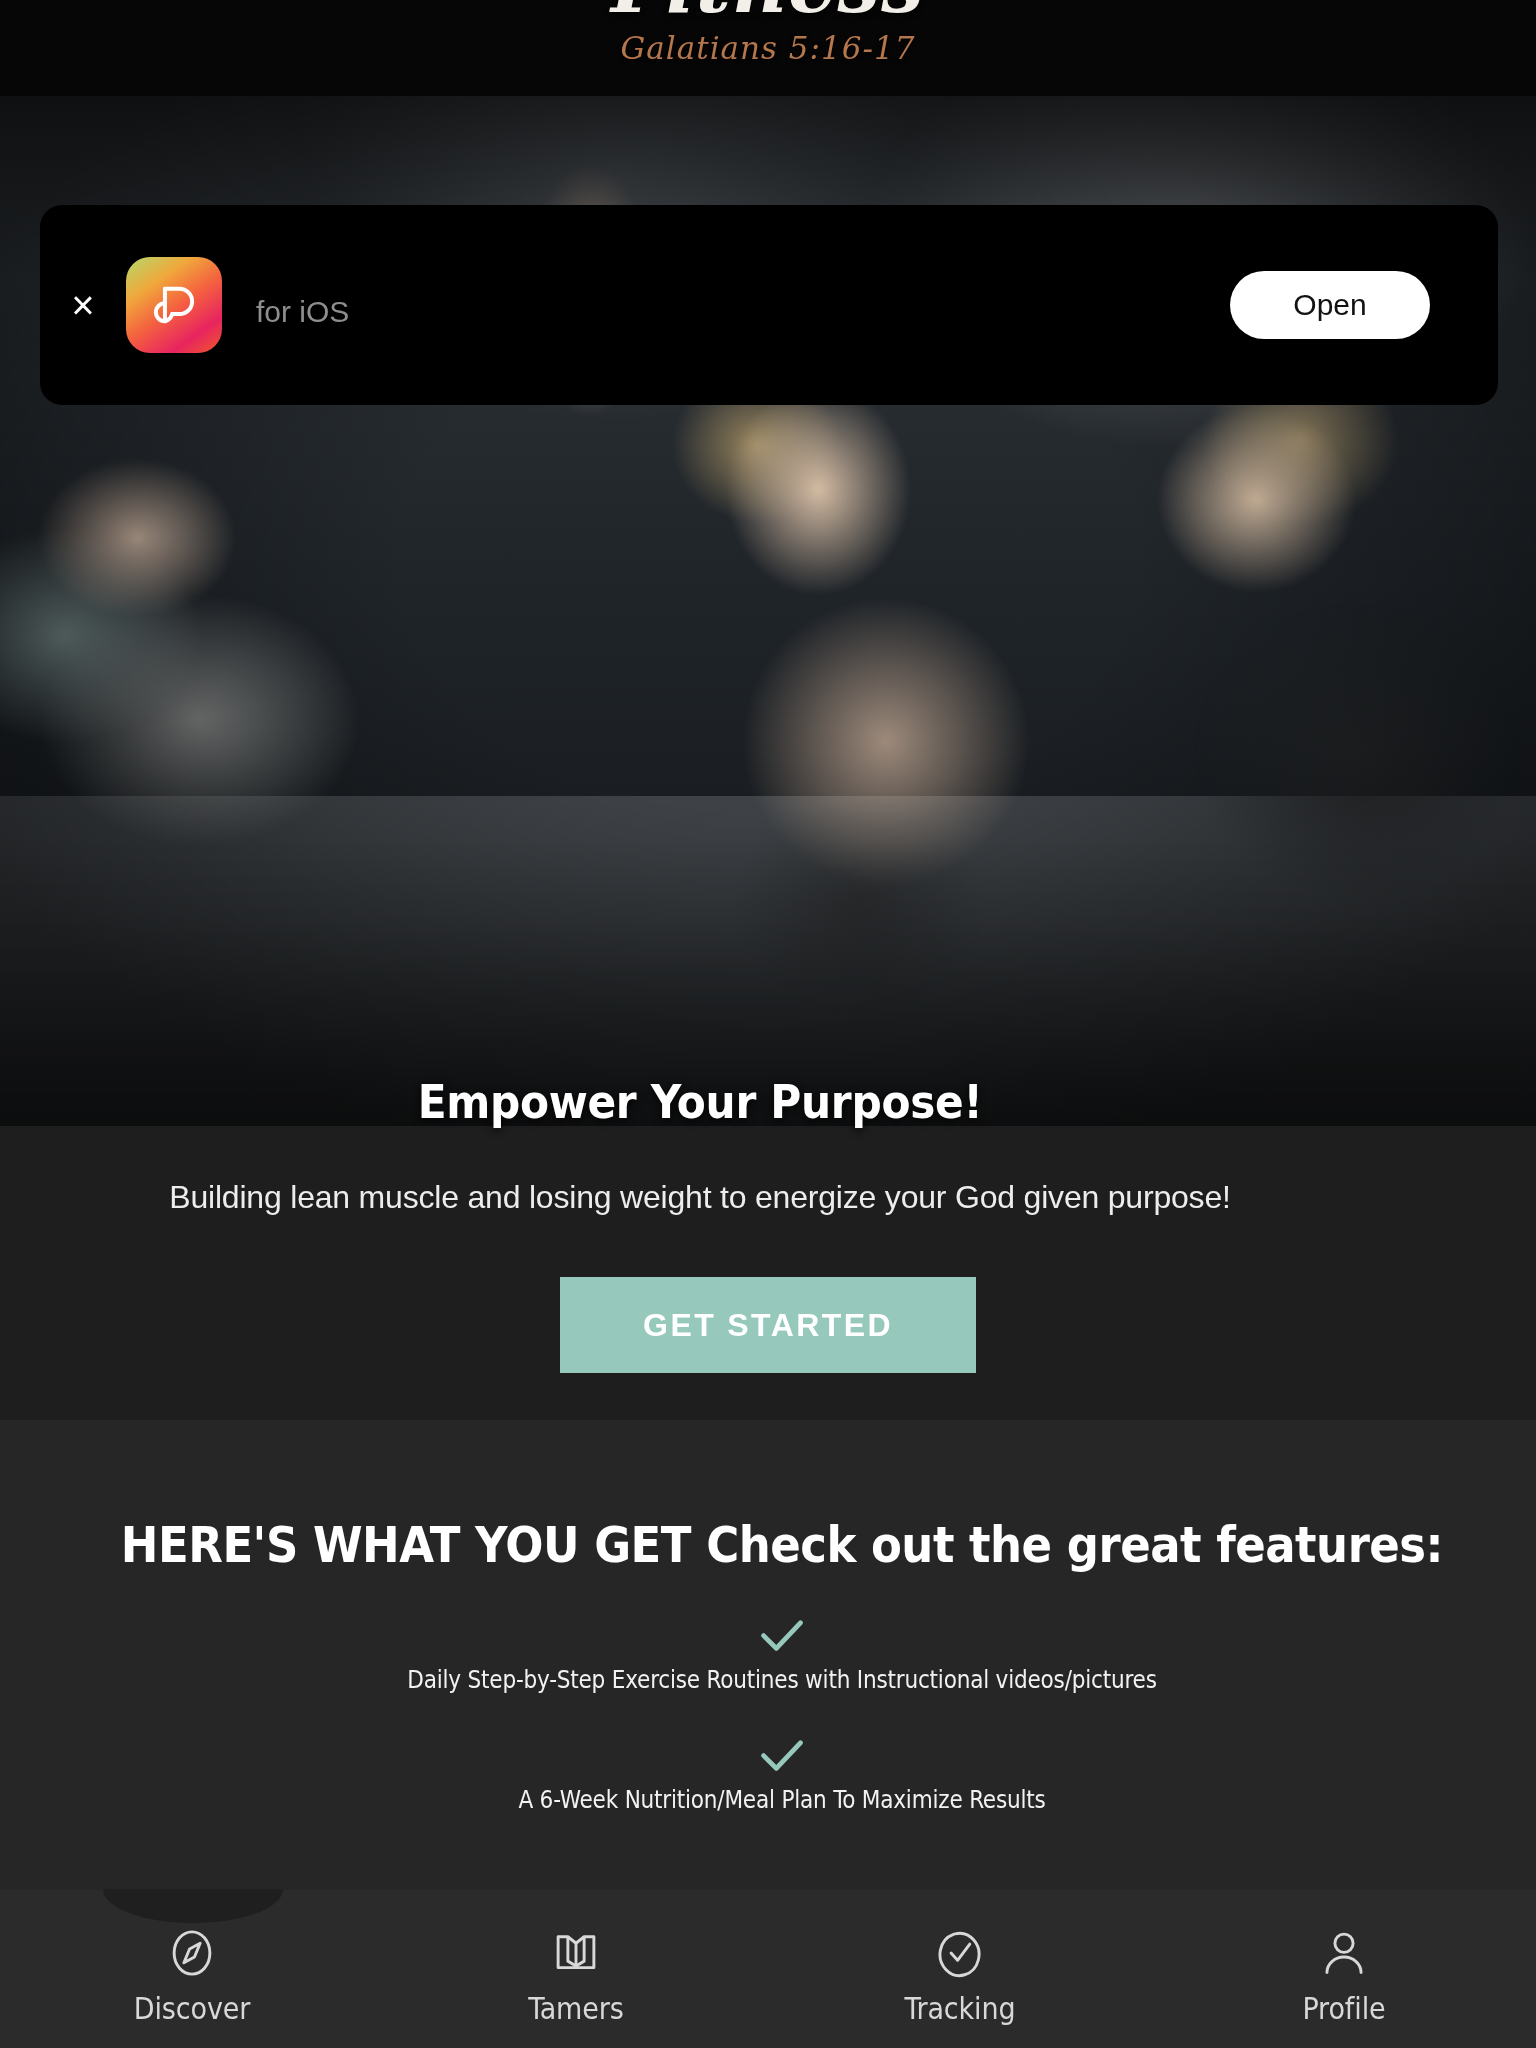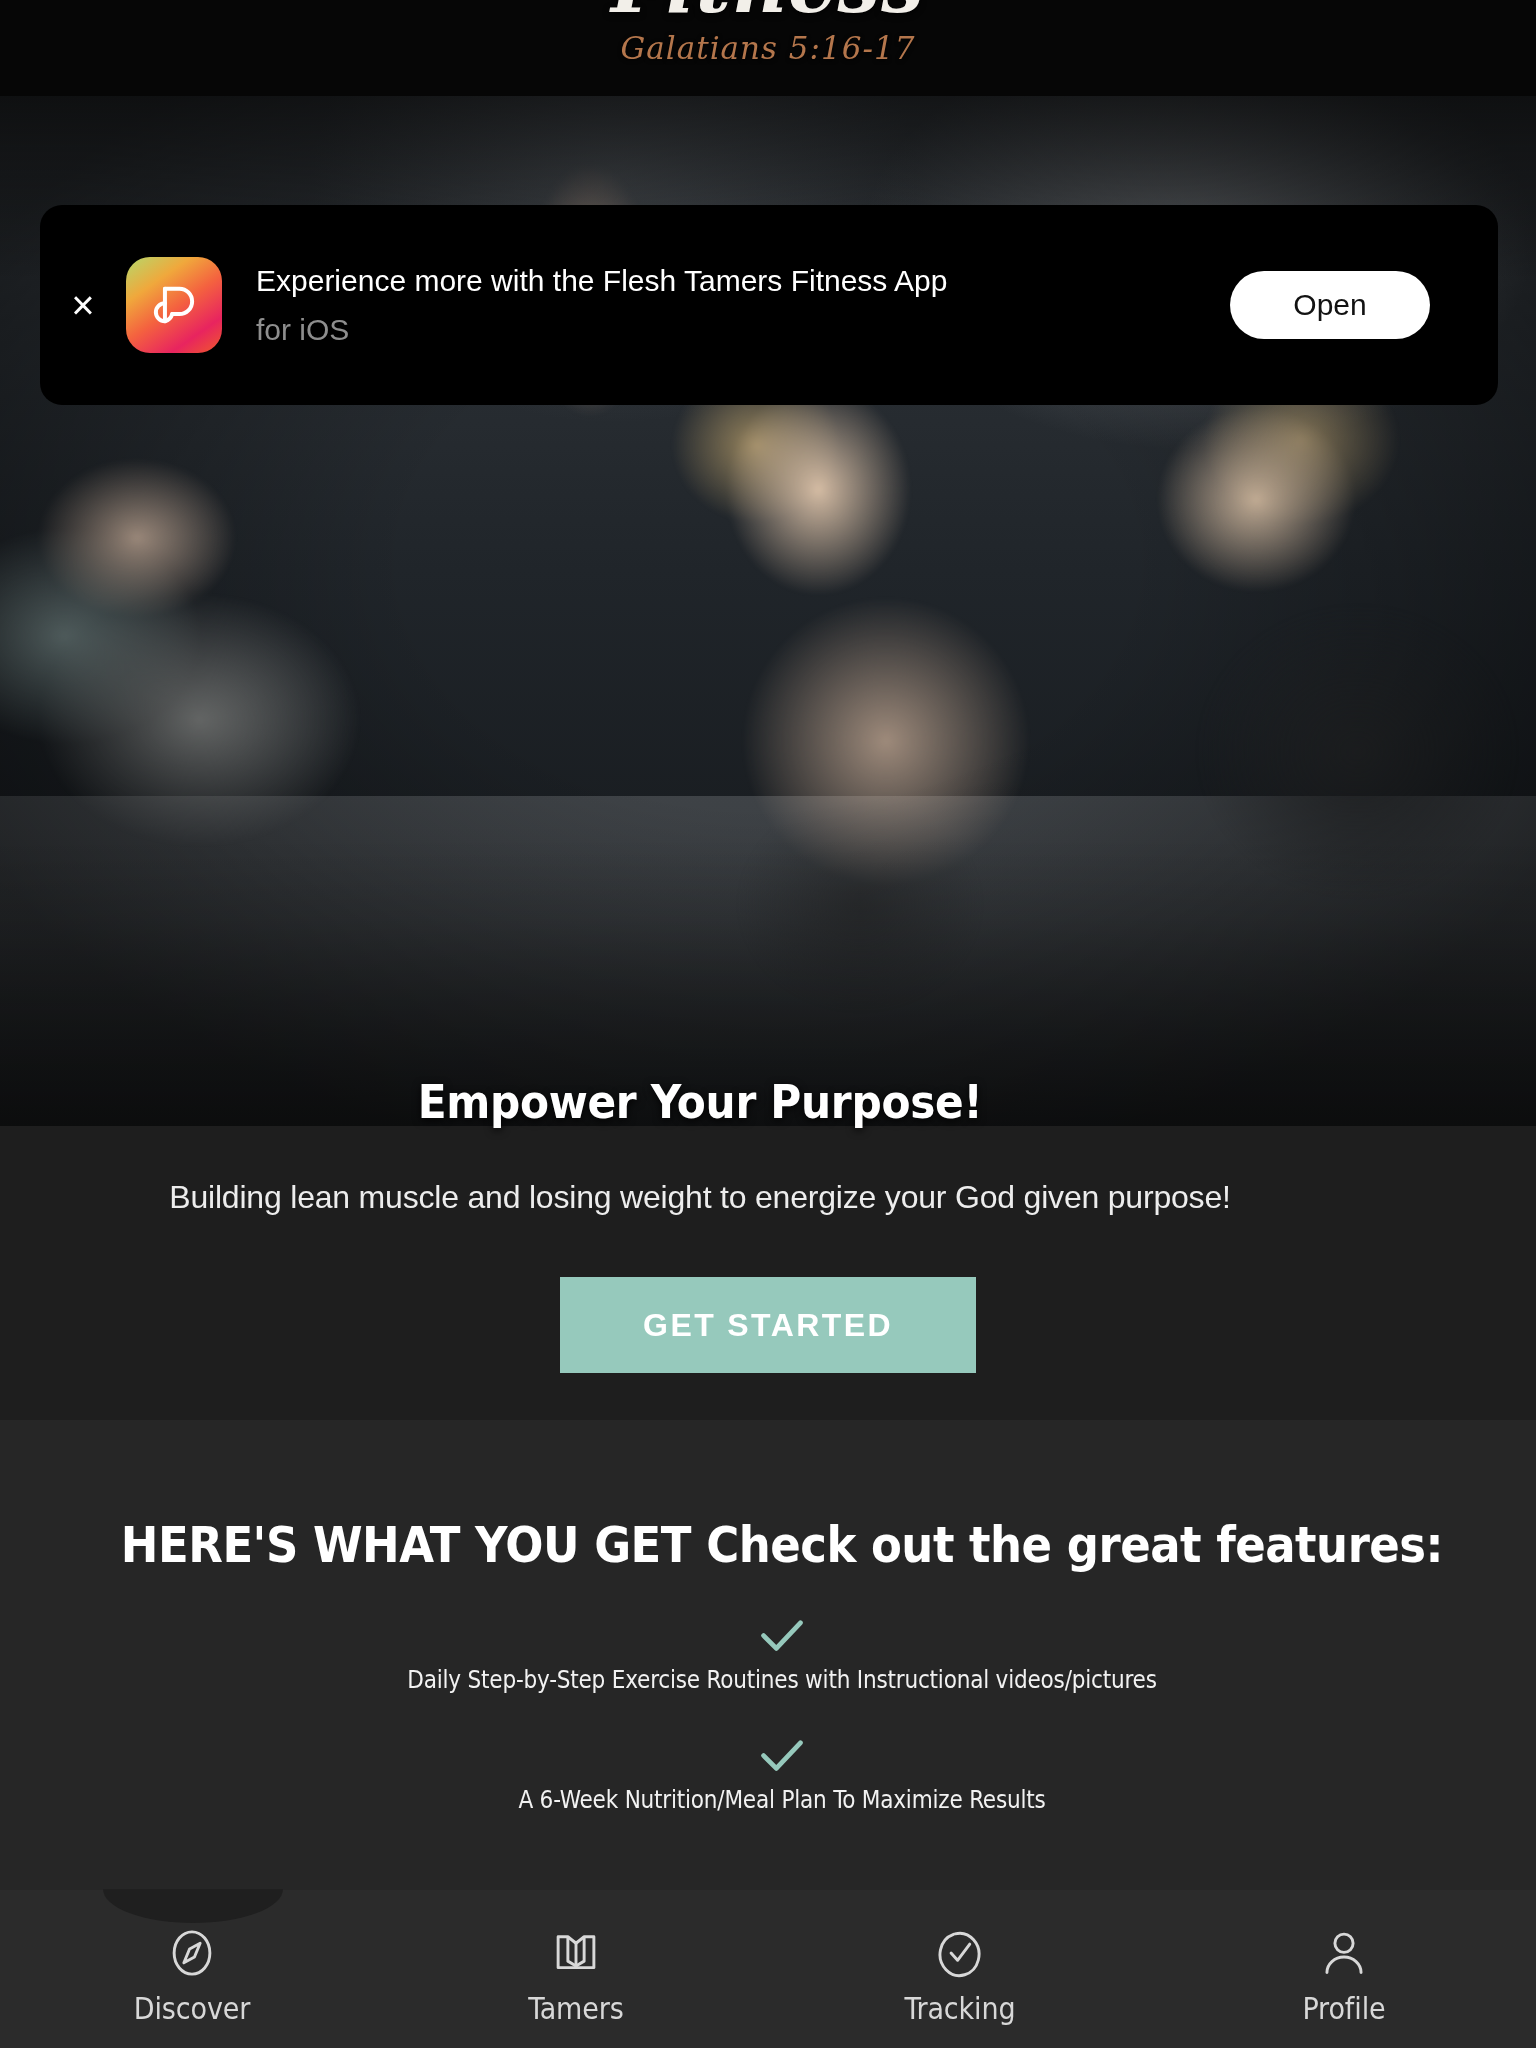--- a/index.html
+++ b/index.html
@@ -220,21 +220,20 @@
 
   <div class="banner-icon">
     <svg viewBox="0 0 64 64" width="58" height="58" aria-hidden="true">
       <path d="M22 14 L22 50" stroke="#ffffff" stroke-width="4.4" stroke-linecap="round" fill="none"></path>
       <path d="M22 14 L38 14 a14 14 0 0 1 0 28 L30 42" stroke="#ffffff" stroke-width="4.4" fill="none" stroke-linecap="round"></path>
       <path d="M30 42 a12 12 0 0 1 -8 8 a10 10 0 0 1 0 -20" stroke="#ffffff" stroke-width="4.4" fill="none" stroke-linecap="round"></path>
     </svg>
   </div>
 
   <div class="banner-text">
-    <div class="banner-title">Experience more with the Flesh Tamers Fitness App</div>
     <div class="banner-sub">for iOS</div>
   </div>
 
   <button class="banner-open">Open</button>
 </div>
 
 <div class="hero-copy">
   <div class="hero-head">Empower Your Purpose!</div>
   <div class="hero-sub">Building lean muscle and losing weight to energize your God given purpose!</div>
 </div>

